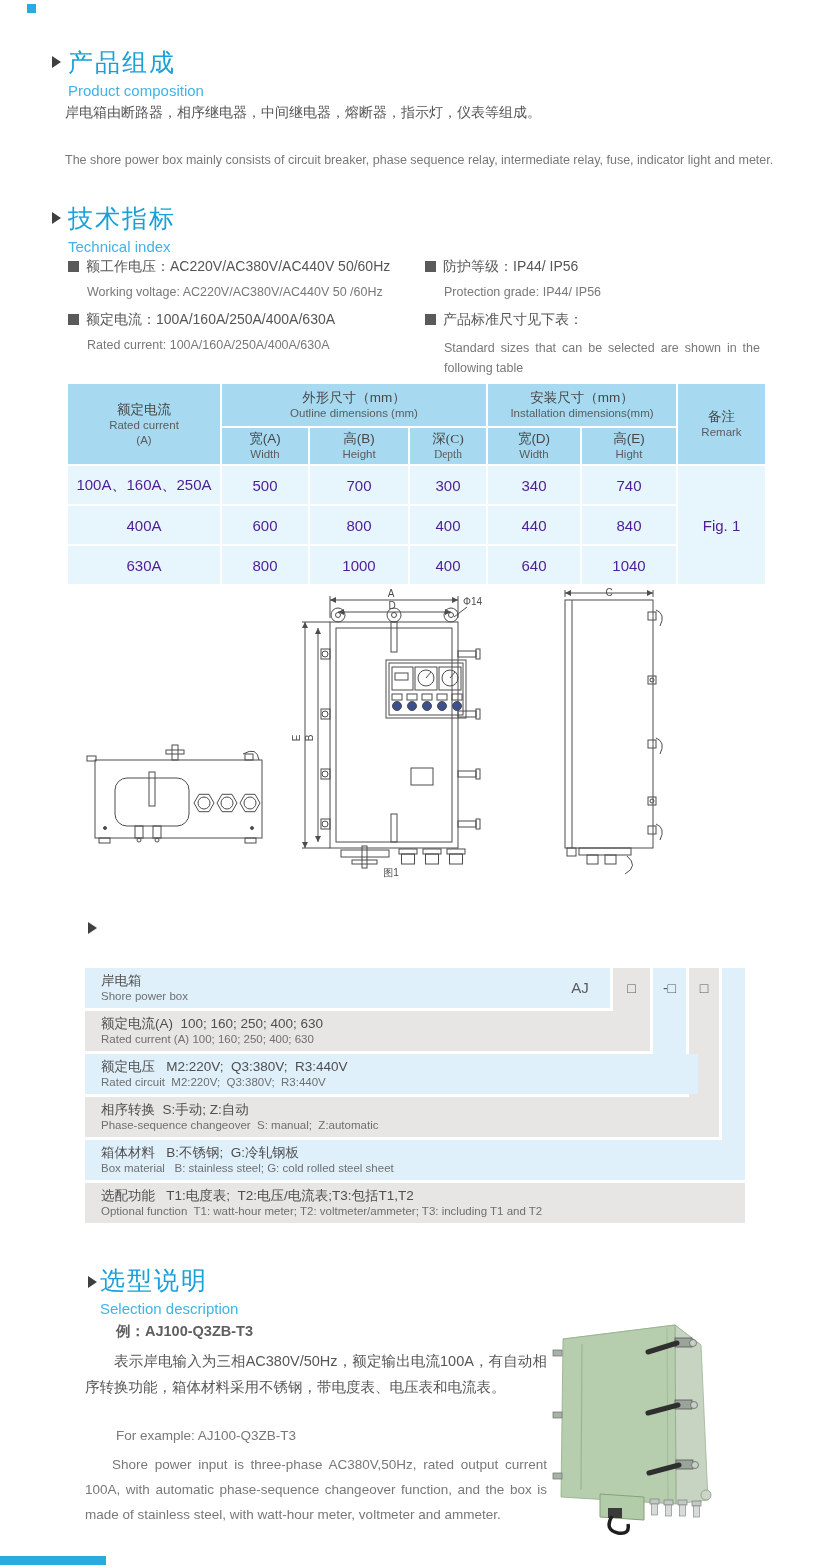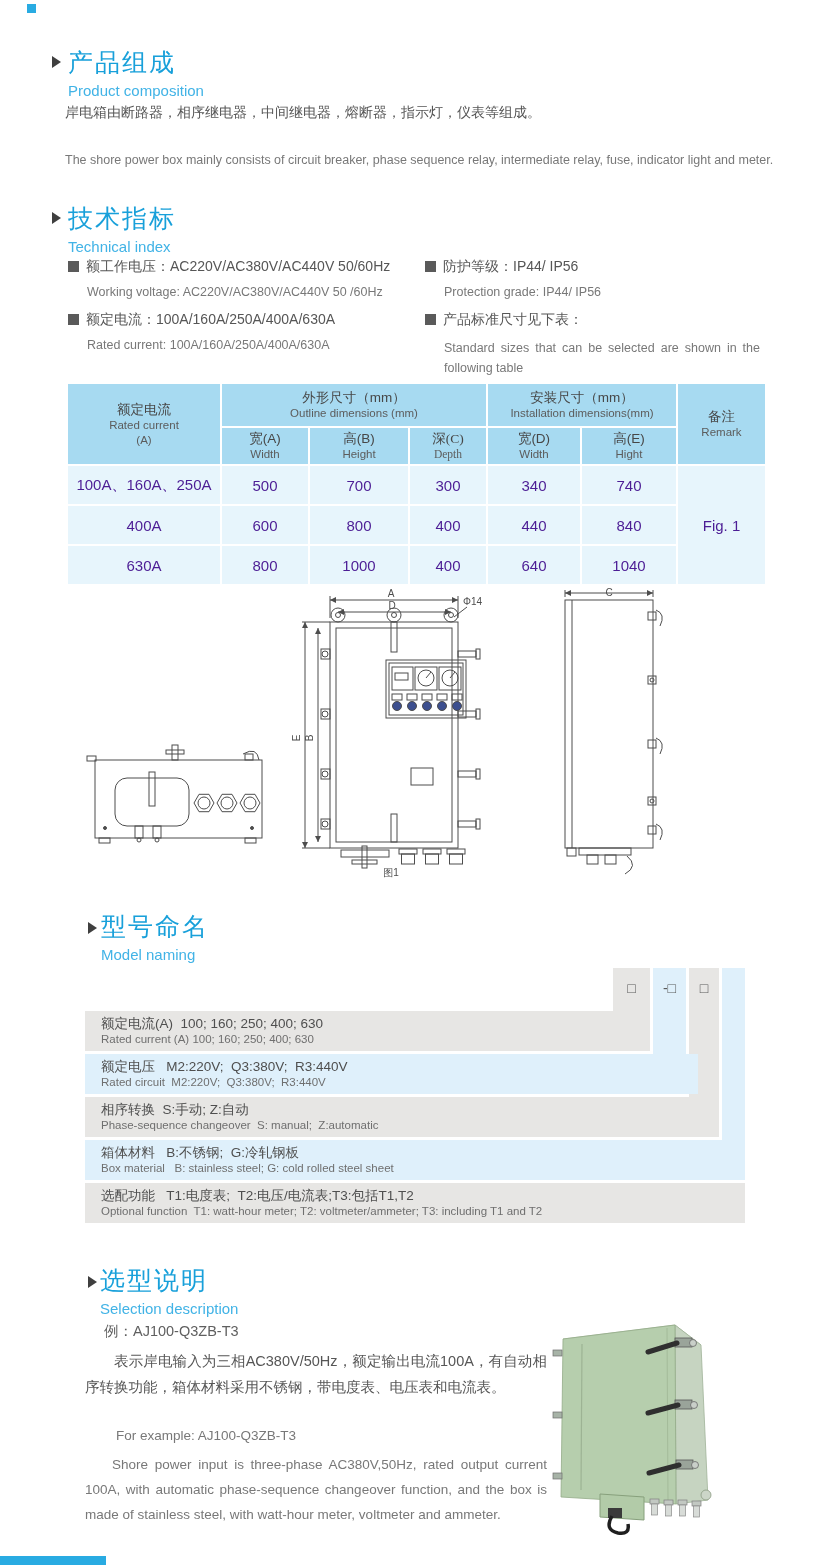--- a/index.html
+++ b/index.html
@@ -290,31 +290,32 @@
       <text x="317" y="21" text-anchor="middle">D</text>
       <text x="388" y="17">Φ14</text>
       <text x="225" y="150" text-anchor="middle" transform="rotate(-90 225 150)">E</text>
       <text x="238" y="150" text-anchor="middle" transform="rotate(-90 238 150)">B</text>
       <text x="534" y="8" text-anchor="middle">C</text>
       <text x="316" y="288" text-anchor="middle" fill="#e0e0e0">图1</text>
     </svg>
   </div>
 
   <div class="bullet" style="left:88px; top:922px;"></div>
-  <div class="sec-head" style="left:101px; top:910px;">
-    <div class="sec-title">型号命名</div>
-    <div class="sec-sub">Model naming</div>
-  </div>
 
   <div class="model-table">
     <div class="mcol m-gray" style="left:528px; width:37px; height:83px;">□</div>
     <div class="mcol m-blue" style="left:568px; width:33px; height:126px;">-□</div>
     <div class="mcol m-gray" style="left:604px; width:30px; height:169px;">□</div>
     <div class="mcol m-blue" style="left:637px; width:23px; height:212px;"></div>
 
+    <div class="mrow m-blue" style="top:0; width:525px;">
+      <div class="m-cn">岸电箱</div>
+      <div class="m-en">Shore power box</div>
+      <div class="aj">AJ</div>
+    </div>
     <div class="mrow m-gray" style="top:43px; width:565px;">
       <div class="m-cn">额定电流(A)  100; 160; 250; 400; 630</div>
       <div class="m-en">Rated current (A) 100; 160; 250; 400; 630</div>
     </div>
     <div class="mrow m-blue" style="top:86px; width:613px;">
       <div class="m-cn">额定电压   M2:220V;  Q3:380V;  R3:440V</div>
       <div class="m-en">Rated circuit  M2:220V;  Q3:380V;  R3:440V</div>
     </div>
     <div class="mrow m-gray" style="top:129px; width:634px;">
       <div class="m-cn">相序转换  S:手动; Z:自动</div>
@@ -328,21 +329,21 @@
       <div class="m-cn">选配功能   T1:电度表;  T2:电压/电流表;T3:包括T1,T2</div>
       <div class="m-en">Optional function  T1: watt-hour meter; T2: voltmeter/ammeter; T3: including T1 and T2</div>
     </div>
   </div>
 
   <div class="bullet" style="left:88px; top:1276px;"></div>
   <div class="sec-head" style="left:100px; top:1264px;">
     <div class="sec-title">选型说明</div>
     <div class="sec-sub">Selection description</div>
   </div>
-  <div class="sel-example" style="left:104px; top:1322px;">例：AJ100-Q3ZB-T3</div>
+  <div class="sel-example" style="left:116px; top:1322px;font-weight:bold;">例：AJ100-Q3ZB-T3</div>
   <div class="sel-cn" style="top:1348px;">表示岸电输入为三相AC380V/50Hz，额定输出电流100A，有自动相序转换功能，箱体材料采用不锈钢，带电度表、电压表和电流表。</div>
   <div class="sel-en-ex" style="left:116px; top:1428px;">For example: AJ100-Q3ZB-T3</div>
   <div class="sel-en" style="top:1452px;">Shore power input is three-phase AC380V,50Hz, rated output current 100A, with automatic phase-sequence changeover function, and the box is made of stainless steel, with watt-hour meter, voltmeter and ammeter.</div>
 
   <div class="photo">
     <svg width="275" height="272" viewBox="0 0 275 272">
       <g>
         <polygon points="15,47 127,33 153,53 41,66" fill="#dbe5d5" stroke="#aebfa6" stroke-width="0.8"></polygon>
         <polygon points="127,33 153,53 160,208 128,212" fill="#c6d4c1" stroke="#9fb298" stroke-width="0.8"></polygon>
         <polygon points="15,47 127,33 128,212 13,205" fill="#b6cead" stroke="#93ab88" stroke-width="0.8"></polygon>

